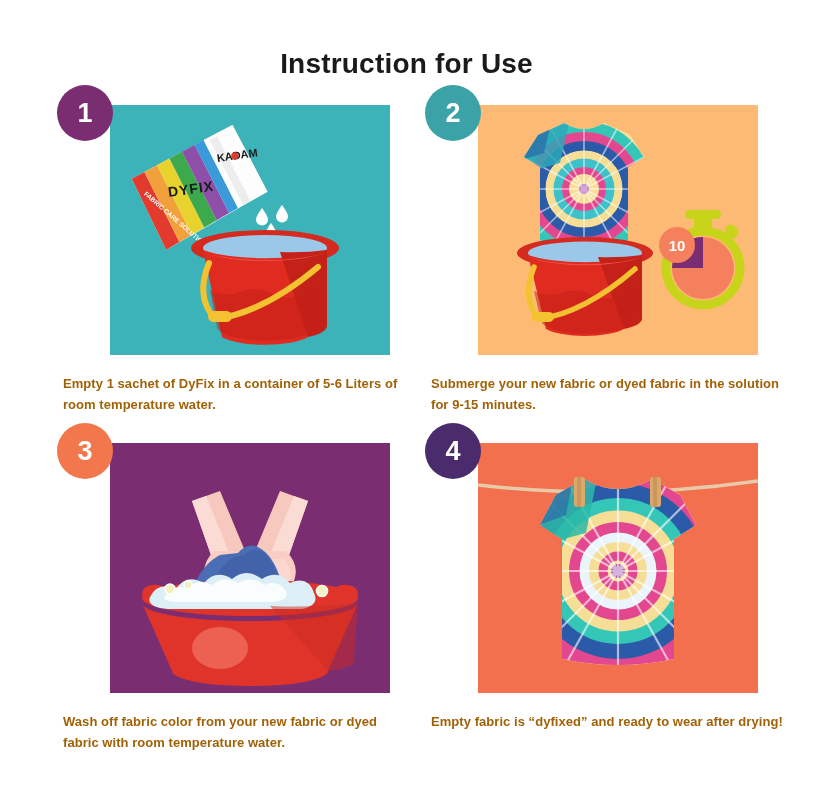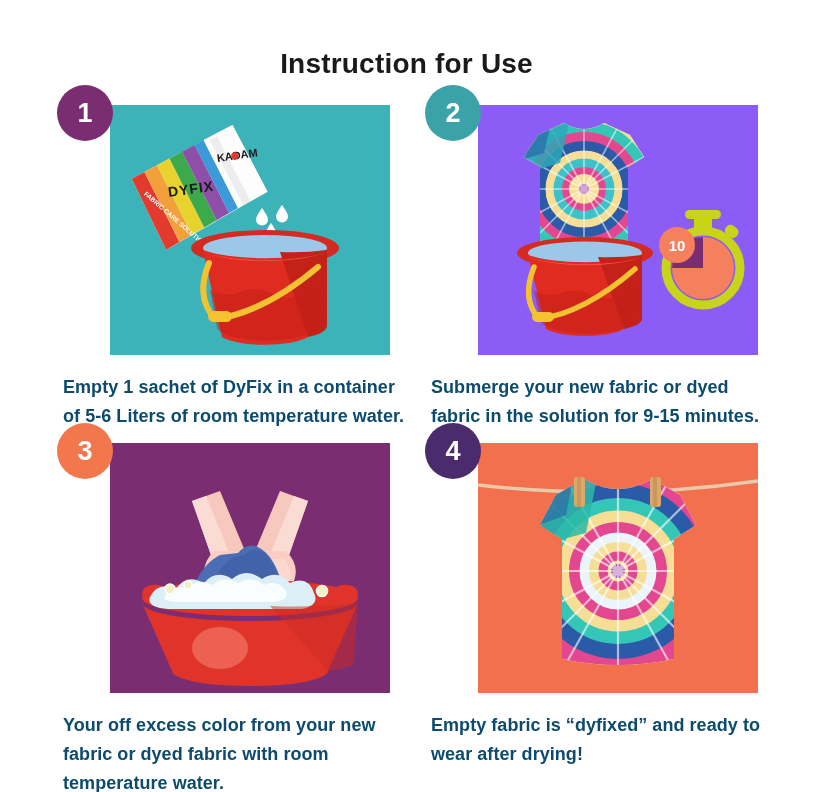--- a/index.html
+++ b/index.html
@@ -25,41 +25,41 @@
   .step2{left:425px;top:85px;}
   .step3{left:57px;top:423px;}
   .step4{left:425px;top:423px;}
 
   .panel{
     position:absolute;left:53px;top:20px;
     width:280px;height:250px;
     overflow:hidden;
   }
   .p1 .panel{background:#3BB3B8;}
-  .p2 .panel{background:#8b5cf6;}
+  .p2 .panel{background:#fdba74;}
   .p3 .panel{background:#7B2D72;}
   .p4 .panel{background:#F2704D;}
 
   .badge{
     position:absolute;left:0;top:0;
     width:56px;height:56px;border-radius:50%;
     display:flex;align-items:center;justify-content:center;
     color:#ffffff;font-size:27px;font-weight:bold;
     z-index:5;
   }
   .b1{background:#7B2D72;}
   .b2{background:#3BA3A8;}
   .b3{background:#F2774D;}
   .b4{background:#4A2B6B;}
 
   .caption{
     position:absolute;left:6px;top:288px;
     width:352px;
-    color:#0c4a6e;
-    font-size:18px;font-weight:bold;line-height:1.62;
+    color:#a16207;
+    font-size:13px;font-weight:bold;line-height:1.62;
     letter-spacing:.05px;
   }
 
   .svgbox{position:absolute;left:0;top:0;width:280px;height:250px;}
 </style>
 </head>
 <body>
 
 <div class="page">
 
@@ -234,21 +234,21 @@
 
           <path d="M32 160 L62 228 a62 12 0 0 0 156 0 L248 160 a108 18 0 0 1 -216 0 z" fill="#E0342A"></path>
           <path d="M160 163 L218 228 a62 12 0 0 0 26 -12 L248 160 a108 18 0 0 1 -88 3 z" fill="#CC2A20" opacity="0.5"></path>
           <ellipse cx="110" cy="205" rx="28" ry="21" fill="#ED6A58" opacity="0.85"></ellipse>
         </g>
       </svg>
     </div>
     <div class="badge b3">
       <span>3</span>
     </div>
-    <div class="caption">Your off excess color from your new fabric or dyed fabric with room temperature water.</div>
+    <div class="caption">Wash off fabric color from your new fabric or dyed fabric with room temperature water.</div>
   </div>
 
   <div class="step step4 p4">
     <div class="panel">
       <svg class="svgbox" viewBox="0 0 280 250">
         <defs>
           <clipPath id="shirtclip4">
             <path d="M78 52 L106 36 q34 20 68 0 L202 52 l16 30 -22 14 L196 216 q-56 12 -112 0 L84 96 L62 82 Z"></path>
           </clipPath>
         </defs>

